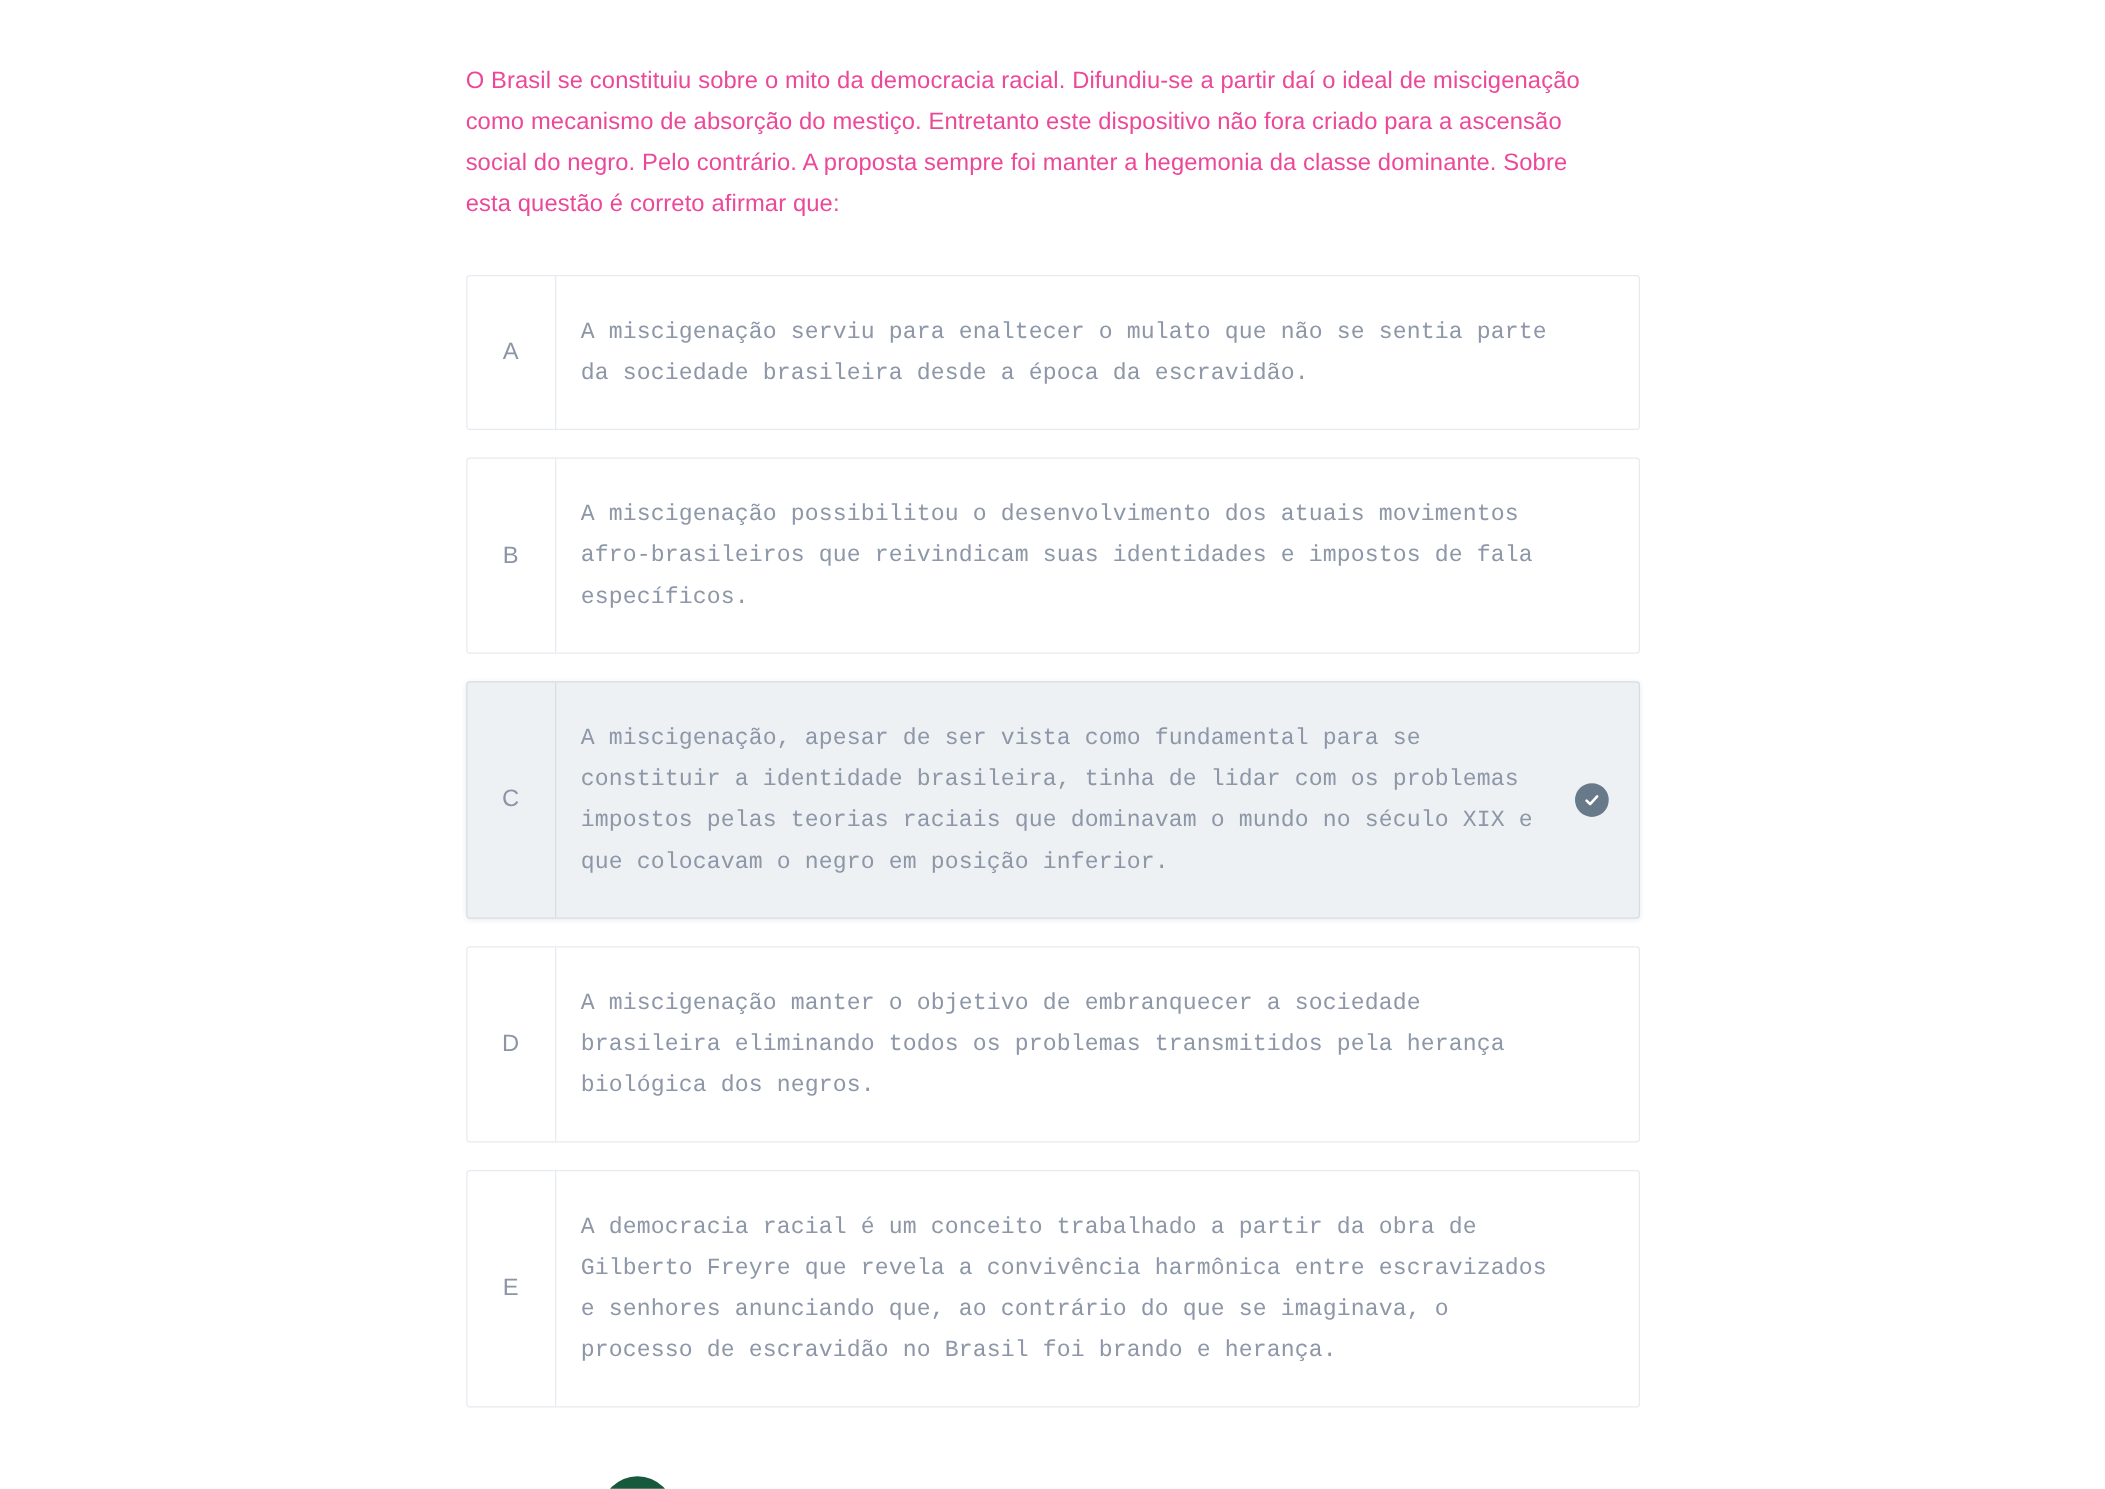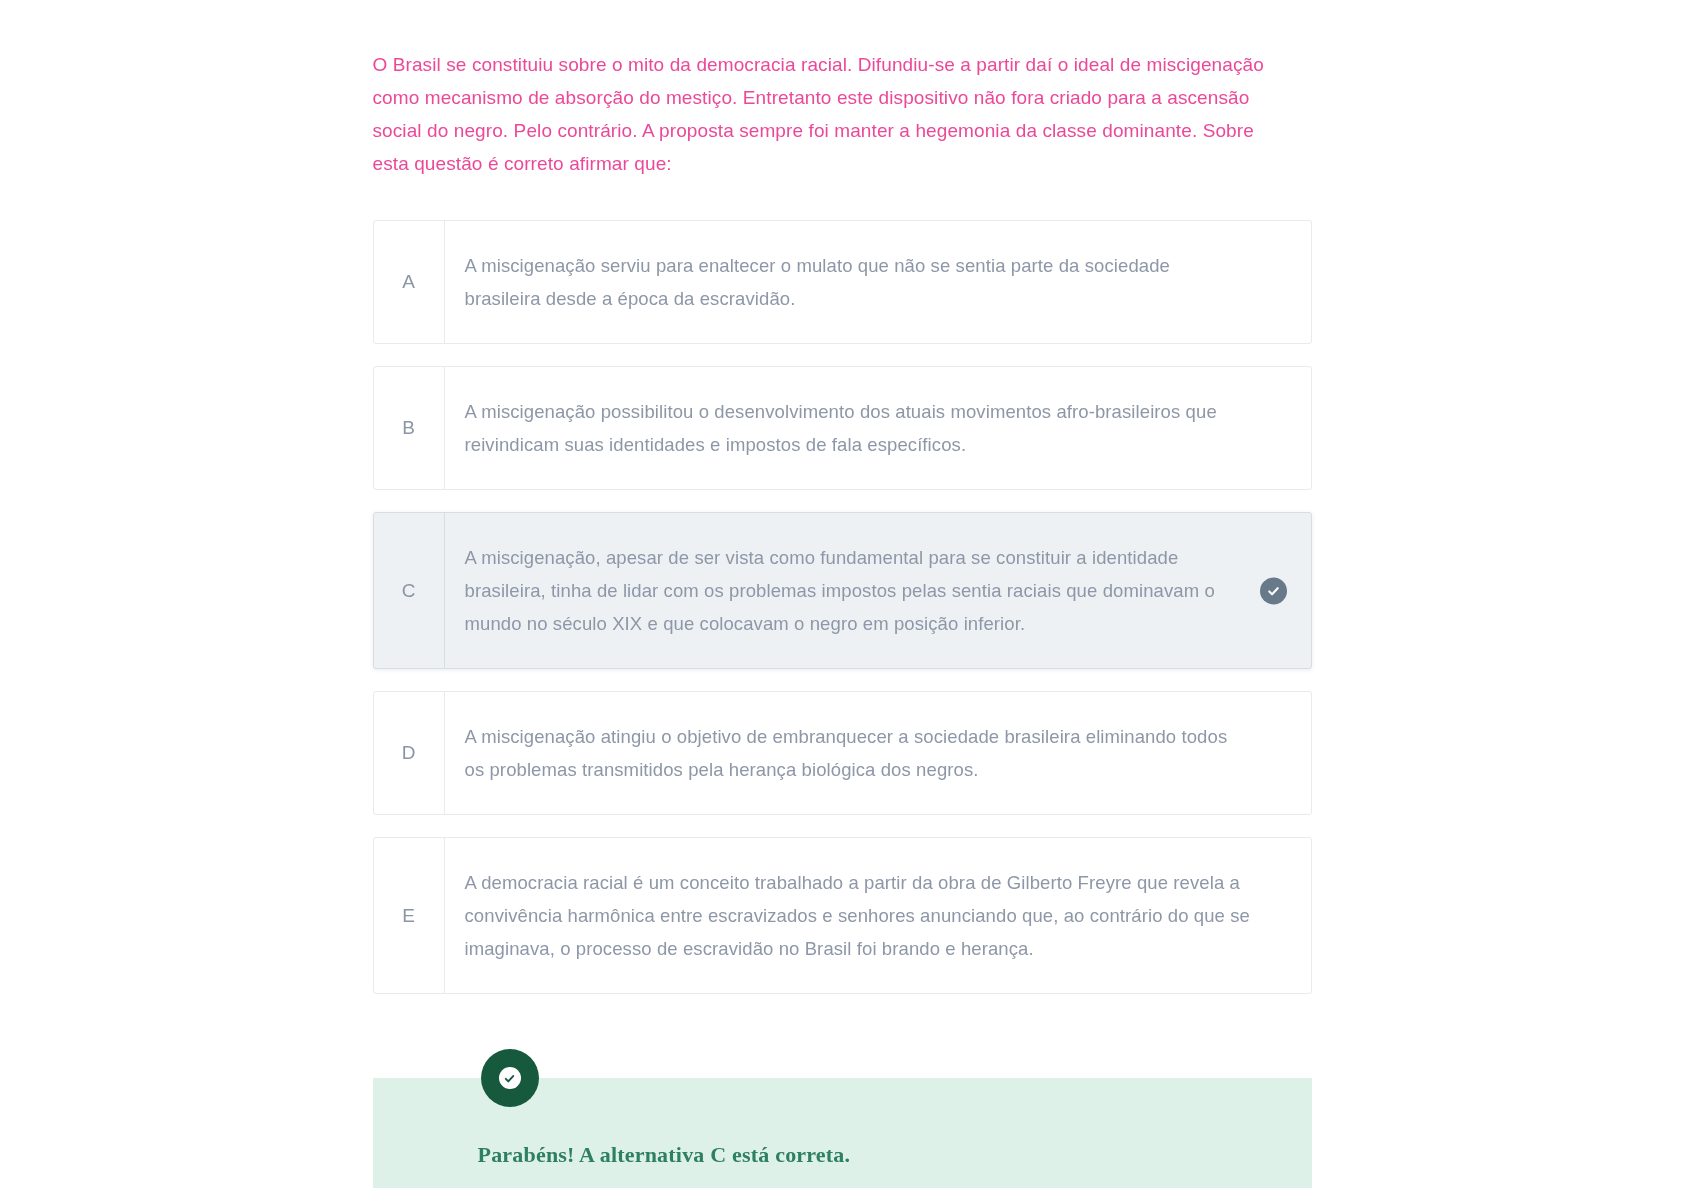--- a/index.html
+++ b/index.html
@@ -54,20 +54,21 @@
   .option-row.selected .option-letter {
     border-right-color: #d8dde3;
   }
   .option-body {
     flex: 1;
     padding: 28px 60px 28px 20px;
     font-size: 18.5px;
     line-height: 33px;
     color: #8d97a7;
     letter-spacing: 0.1px;
+    font-family: Liberation Mono, monospace;
   }
   .option-check {
     display: none;
     position: absolute;
     right: 24px;
     top: 50%;
     transform: translateY(-50%);
     width: 27px;
     height: 27px;
     border-radius: 50%;
@@ -131,31 +132,31 @@
     </div>
 
     <div class="option-row">
       <div class="option-letter">B</div>
       <div class="option-body">A miscigenação possibilitou o desenvolvimento dos atuais movimentos afro-brasileiros que reivindicam suas identidades e impostos de fala específicos.</div>
 
     </div>
 
     <div class="option-row selected">
       <div class="option-letter">C</div>
-      <div class="option-body">A miscigenação, apesar de ser vista como fundamental para se constituir a identidade brasileira, tinha de lidar com os problemas impostos pelas sentia raciais que dominavam o mundo no século XIX e que colocavam o negro em posição inferior.</div>
+      <div class="option-body">A miscigenação, apesar de ser vista como fundamental para se constituir a identidade brasileira, tinha de lidar com os problemas impostos pelas teorias raciais que dominavam o mundo no século XIX e que colocavam o negro em posição inferior.</div>
       <span class="option-check" style="display: flex;">
         <svg width="15" height="15" viewBox="0 0 16 16">
             <polyline points="3.5,8.5 6.5,11.5 12.5,5" fill="none" stroke="#ffffff" stroke-width="2.2" stroke-linecap="round" stroke-linejoin="round"></polyline>
           </svg>
       </span>
     </div>
 
     <div class="option-row">
       <div class="option-letter">D</div>
-      <div class="option-body">A miscigenação atingiu o objetivo de embranquecer a sociedade brasileira eliminando todos os problemas transmitidos pela herança biológica dos negros.</div>
+      <div class="option-body">A miscigenação manter o objetivo de embranquecer a sociedade brasileira eliminando todos os problemas transmitidos pela herança biológica dos negros.</div>
 
     </div>
 
     <div class="option-row">
       <div class="option-letter">E</div>
       <div class="option-body">A democracia racial é um conceito trabalhado a partir da obra de Gilberto Freyre que revela a convivência harmônica entre escravizados e senhores anunciando que, ao contrário do que se imaginava, o processo de escravidão no Brasil foi brando e herança.</div>
 
     </div>
 
   </div>

